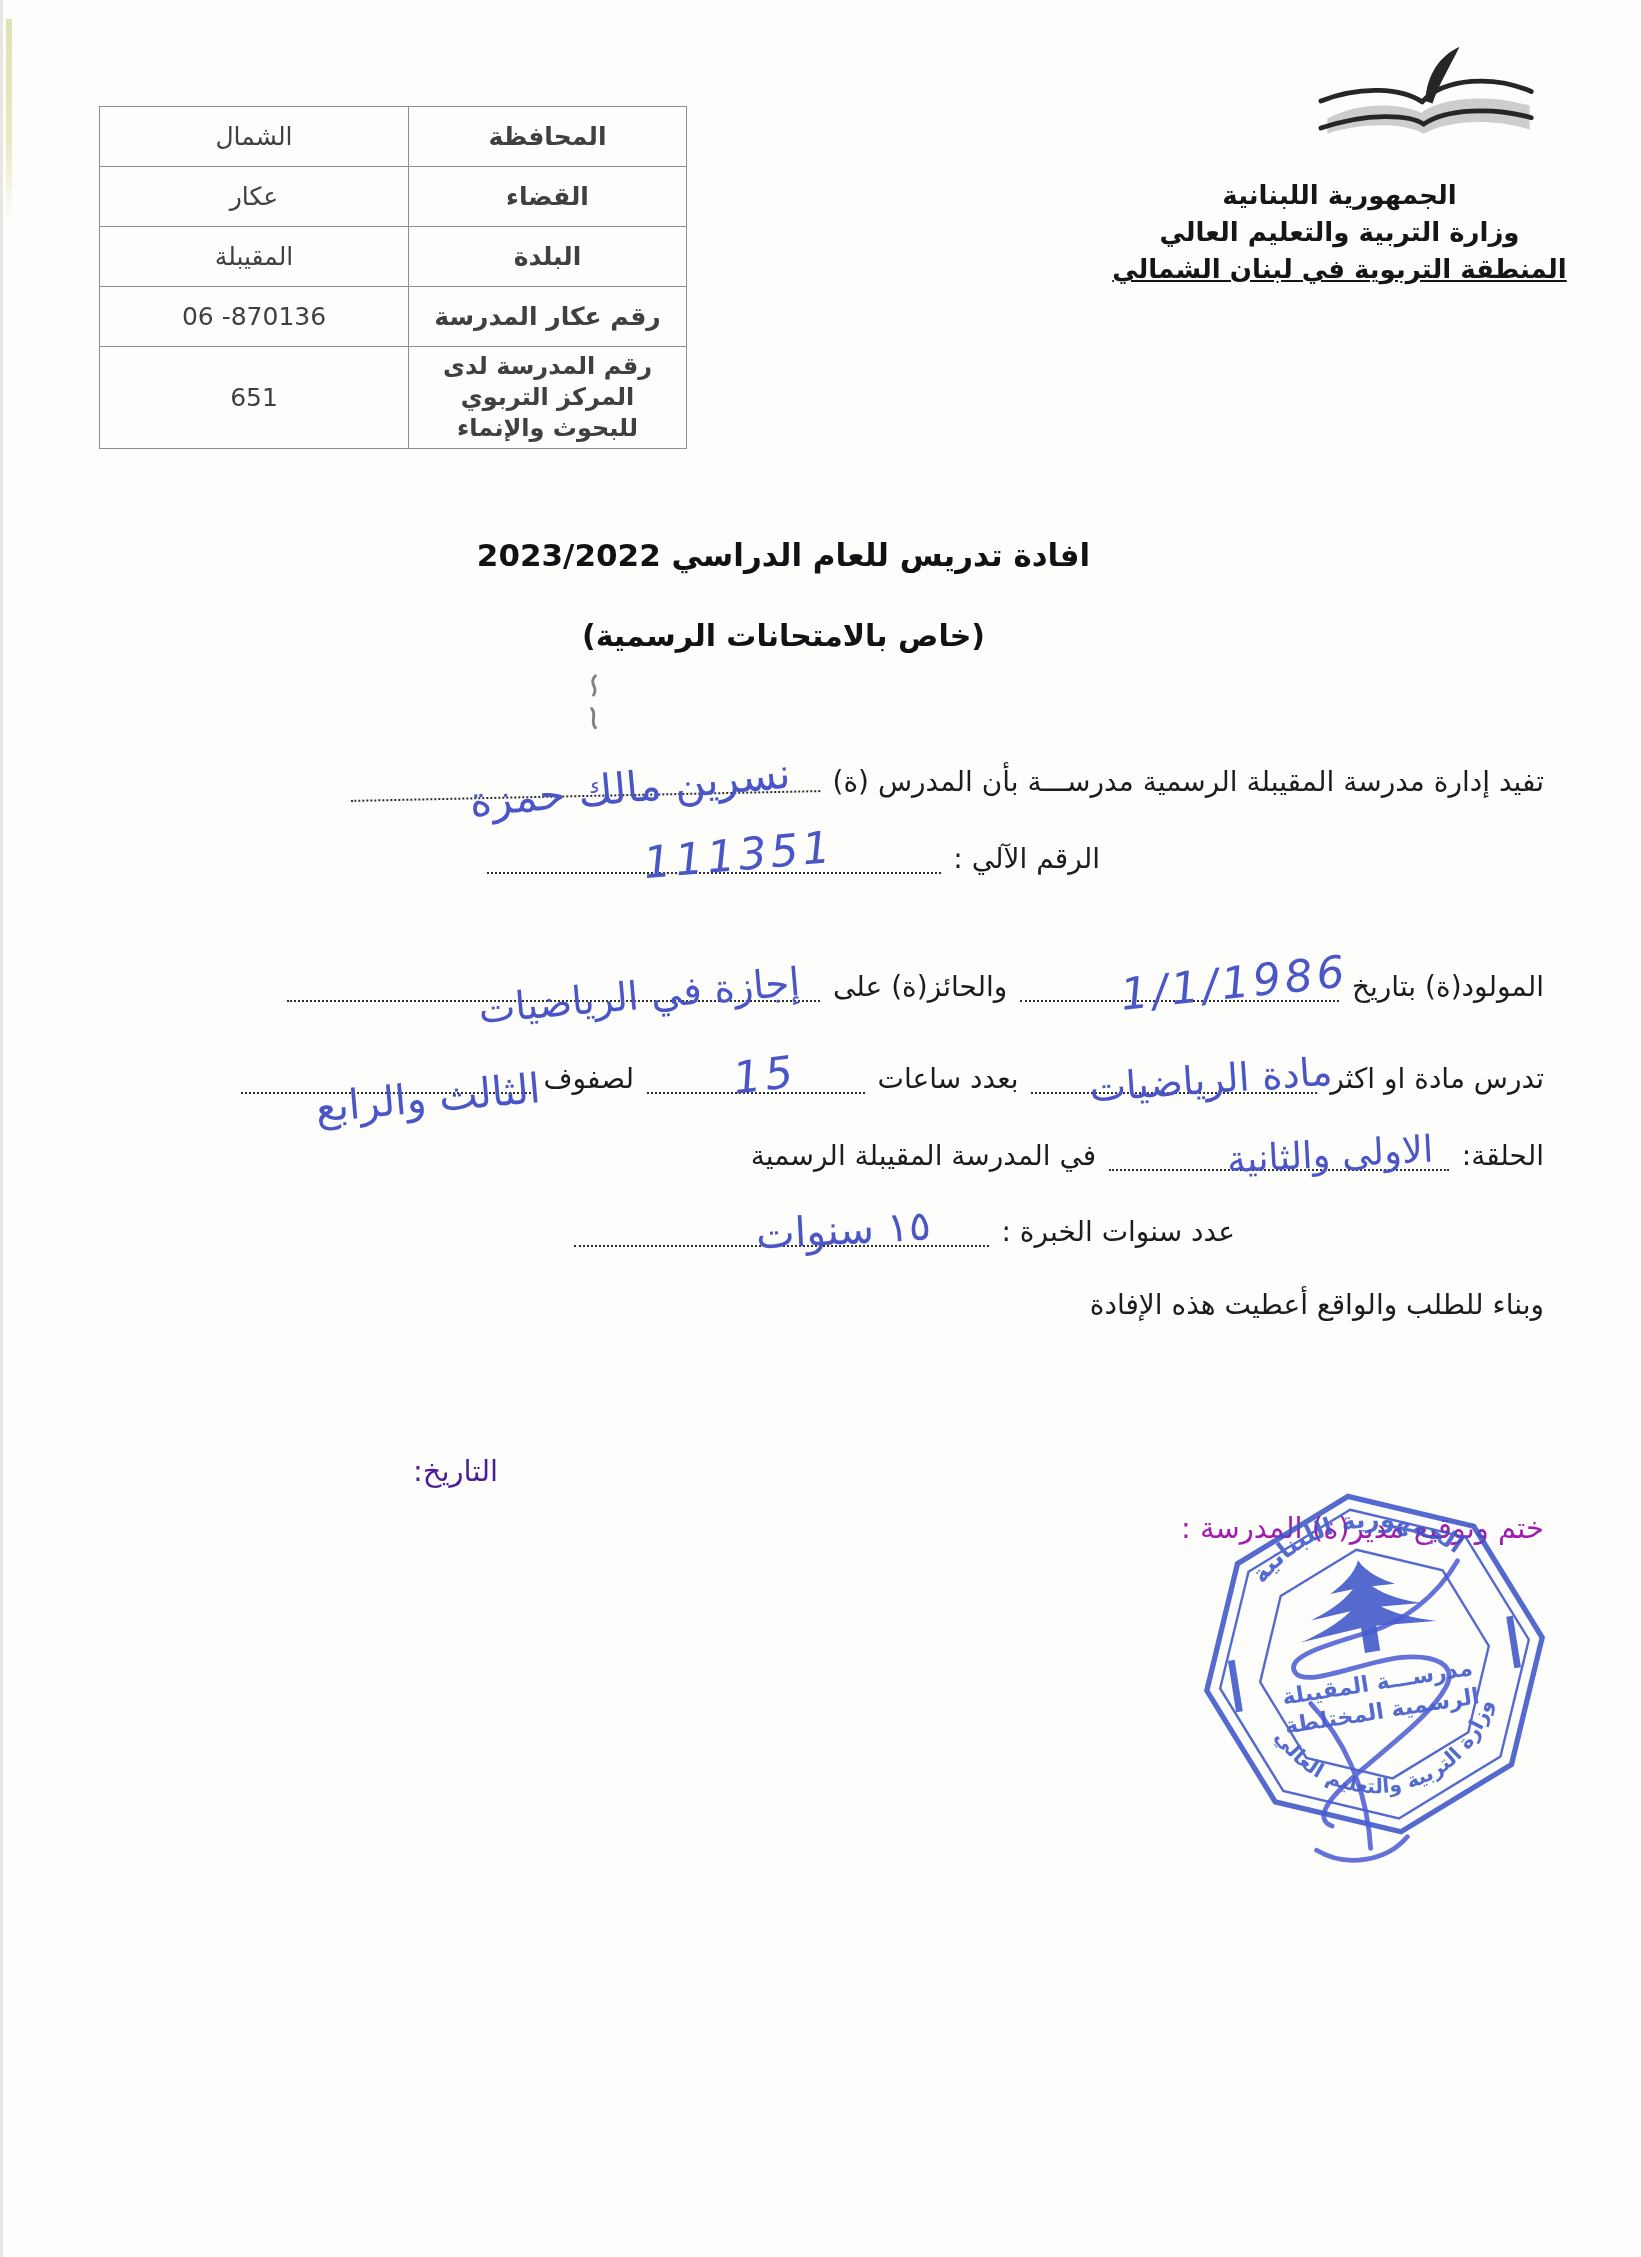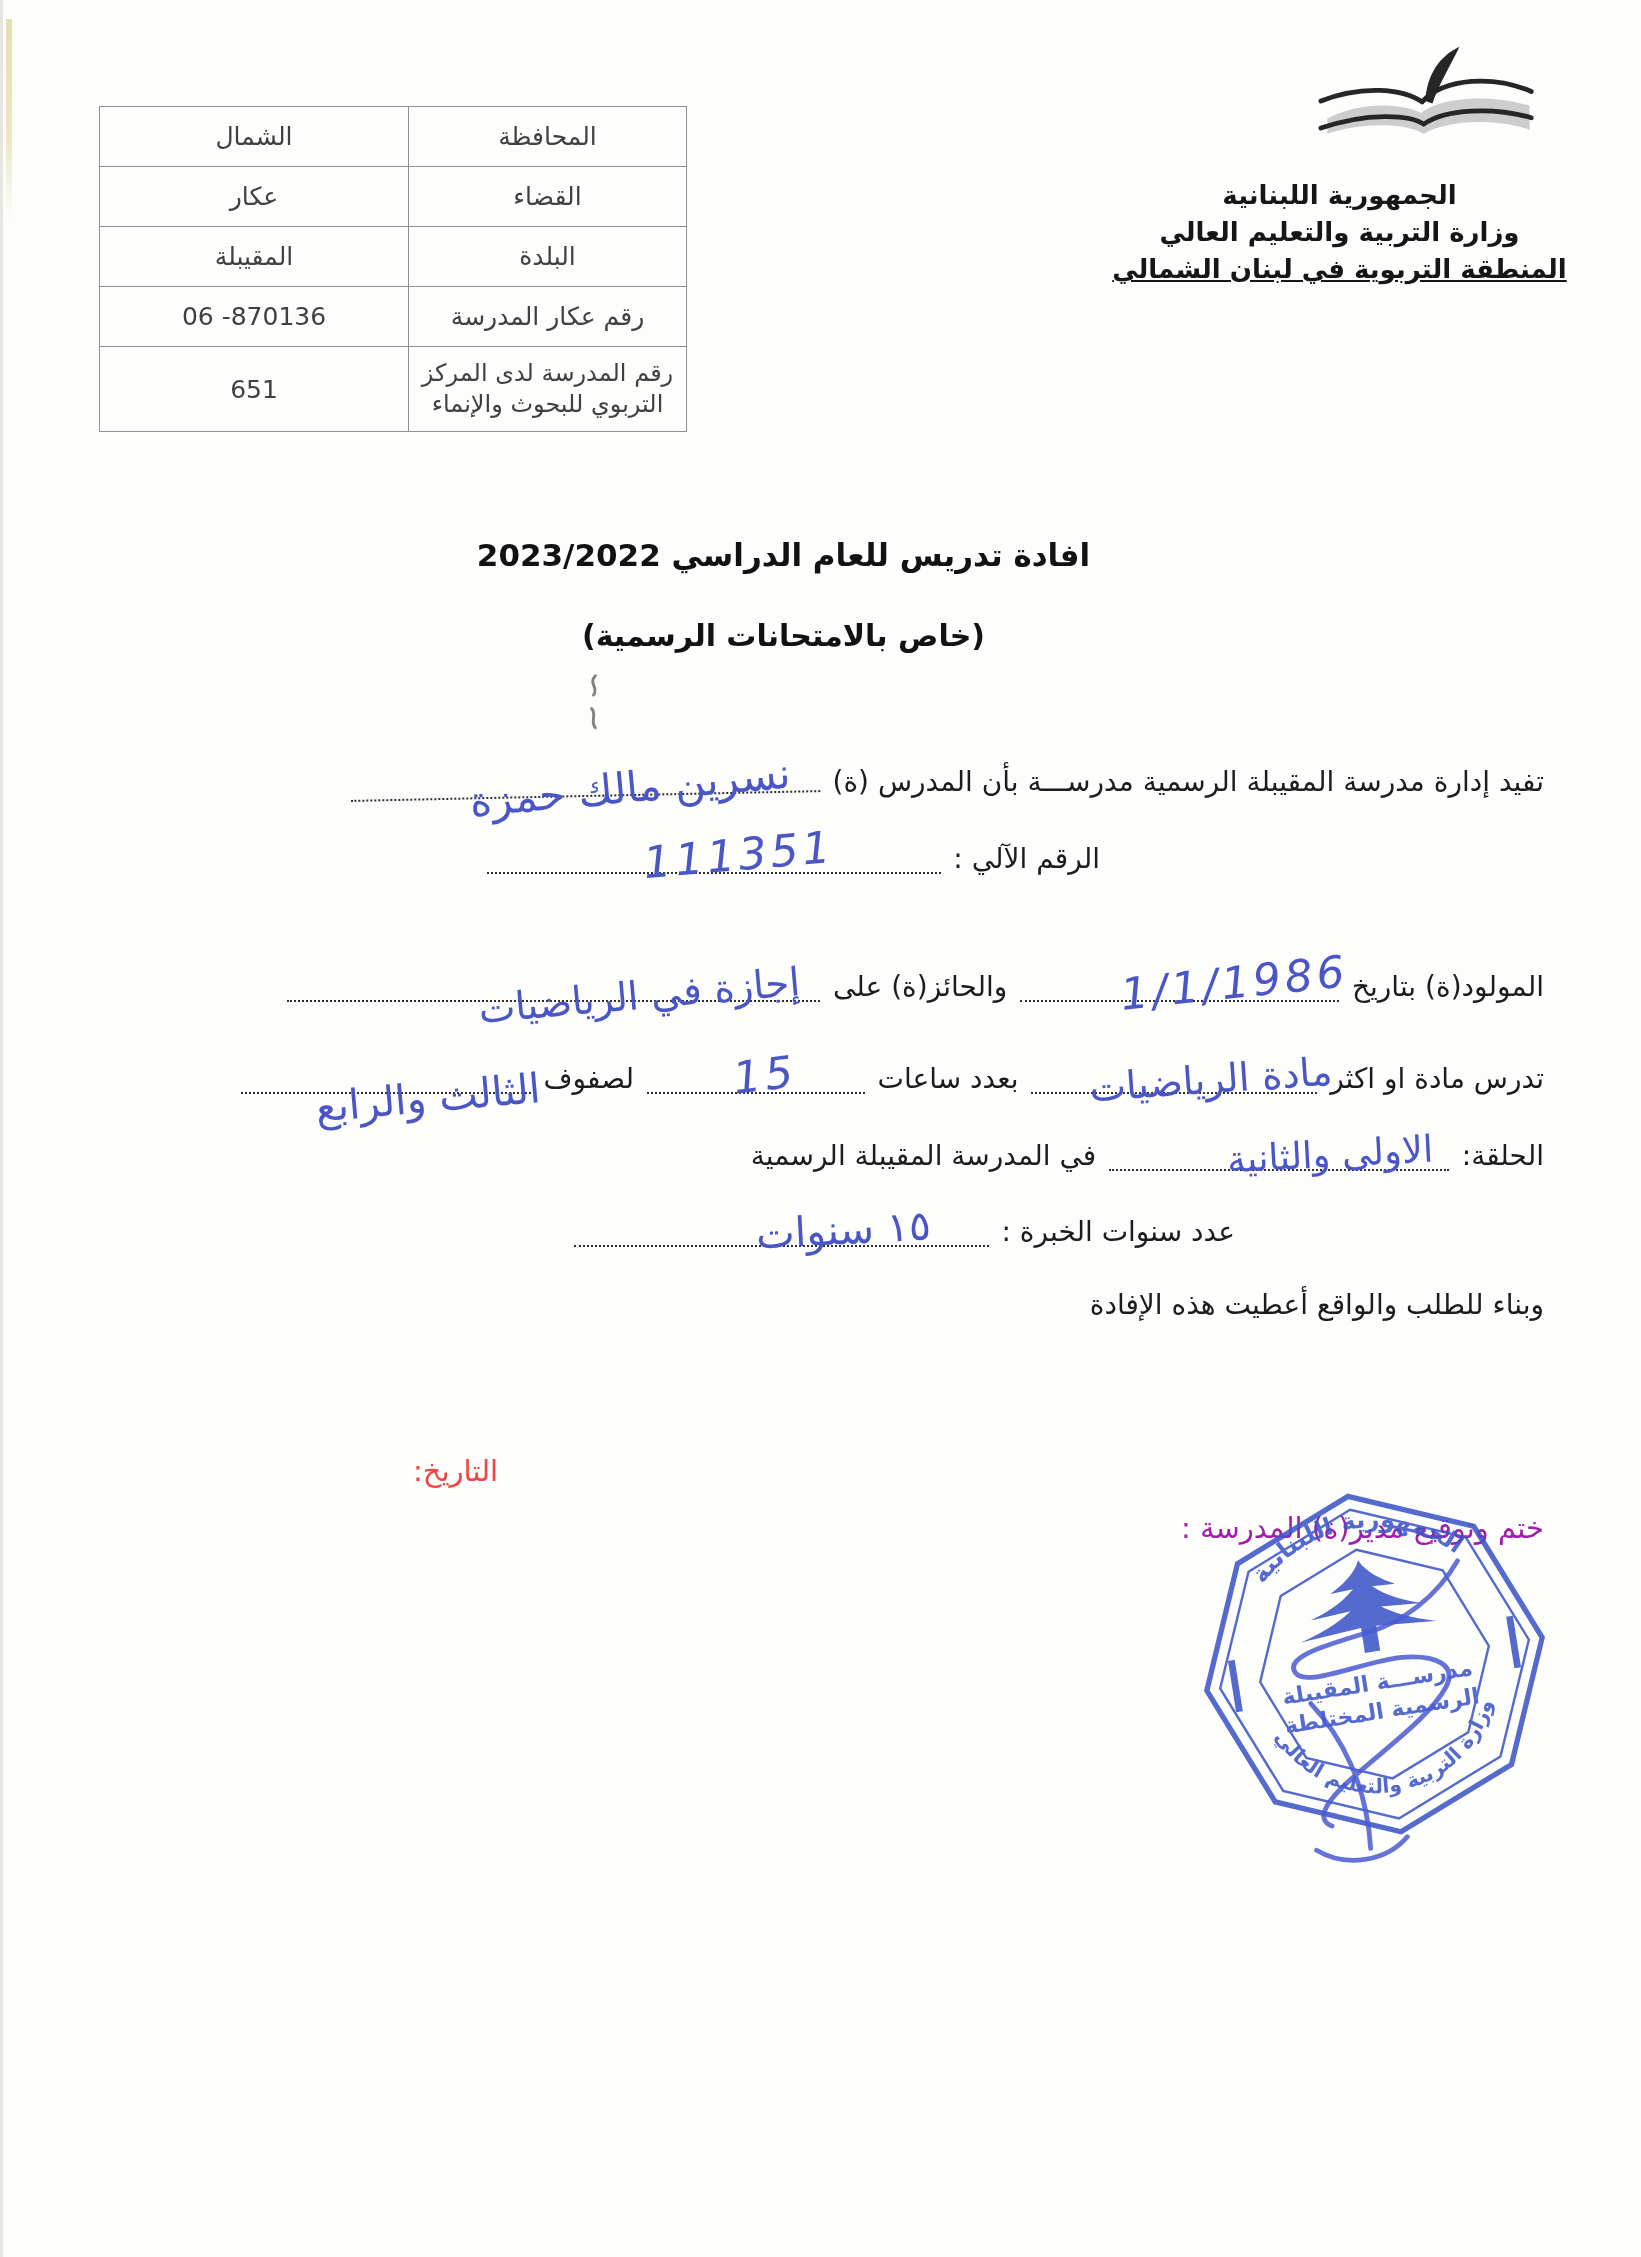--- a/index.html
+++ b/index.html
@@ -12,21 +12,21 @@
   
   .logo{position:absolute;left:1305px;top:44px;width:239px;height:122px;}
   .hdr{position:absolute;right:60px;top:177px;width:483px;text-align:center;direction:rtl;}
   .hdr div{font-weight:700;font-size:26px;line-height:37px;color:#161616;}
   .hdr .u{text-decoration:underline;}
 
   
   .info-table{position:absolute;left:99px;top:106px;border-collapse:collapse;direction:rtl;}
   .info-table td{border:1px solid #8e8e8e;text-align:center;vertical-align:middle;
     font-size:25px;color:#404040;padding:1.9px 9.7px;}
-  .info-table tr td:first-child{width:278px;}  
+  .info-table tr td:first-child{width:278px;font-weight:bold;}  
   .info-table tr td:last-child{width:309px;}   
   .info-table tr{height:60px;}
   .info-table tr.tall{height:85px;}
   .info-table tr.tall td:first-child{font-size:24px;line-height:31px;padding:3.9px 7.7px;}
 
   
   .title1,.title2{position:absolute;left:0;width:1641px;text-align:center;direction:rtl;
     font-weight:700;color:#121214;transform:translateX(-37px);}
   .title1{top:537px;font-size:31px;}
   .title2{top:618px;font-size:30px;}
@@ -66,21 +66,21 @@
   .hw-cycle{font-size:37px;bottom:-7.7px;right:15.4px;transform:rotate(-3deg);}
 
   .l6{top:1211px;right:406px;}
   .ld-years{width:415px;}
   .hw-years{font-size:41px;bottom:-5.8px;right:58px;transform:rotate(-3deg);letter-spacing:5.8px;}
 
   .l7{top:1284px;right:97px;}
 
   
   .seal-label{position:absolute;top:1511px;right:97px;direction:rtl;font-size:29px;color:#a21caf;}
-  .date-label{position:absolute;top:1454px;left:413px;direction:rtl;font-size:29px;color:#ef4444;text-align:center;}
+  .date-label{position:absolute;top:1454px;left:413px;direction:rtl;font-size:29px;color:#4c1d95;text-align:center;}
 
   .stamp{position:absolute;left:1170px;top:1466px;width:409px;height:454px;}
   .smudge{position:absolute;left:574px;top:670px;width:39px;height:77px;}
 </style>
 </head>
 <body>
 
 <div class="page">
   <div class="scan-edge"></div>
   <div class="scan-edge2"></div>

